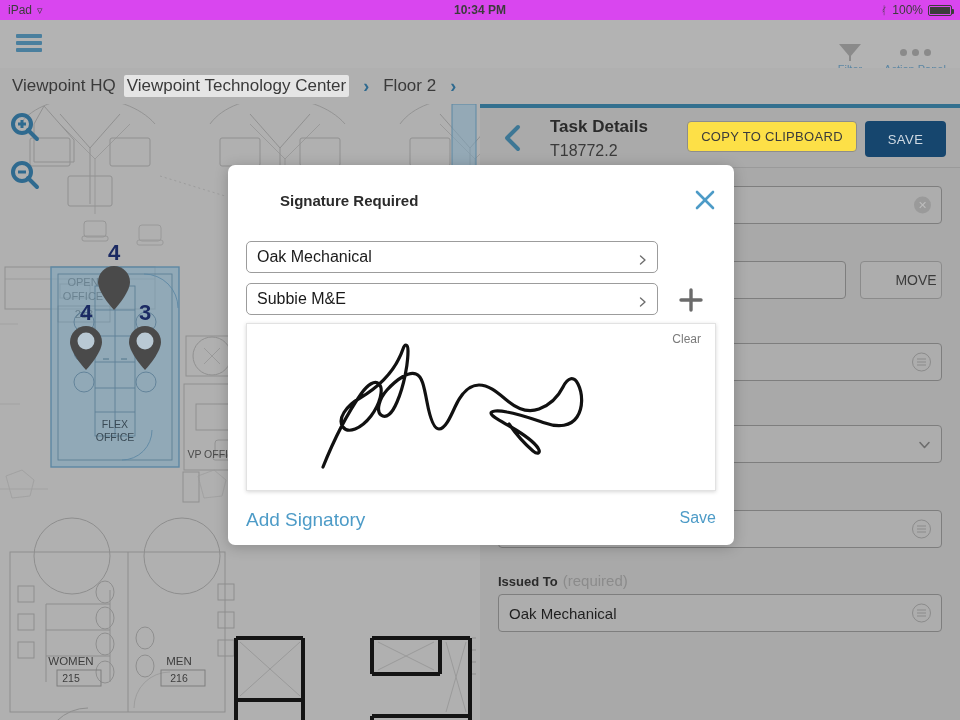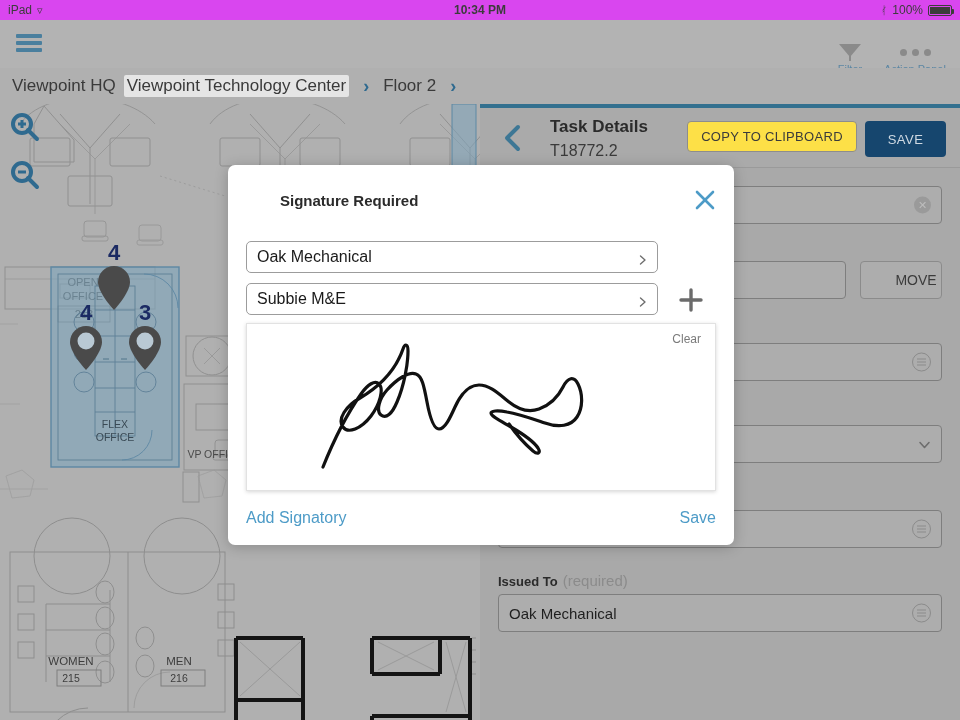--- a/index.html
+++ b/index.html
@@ -196,21 +196,21 @@
   .sigpad {
     position: absolute; left: 18px; top: 158px; width: 470px; height: 168px;
     background: #fff; border: 1px solid #e2e2e2;
     box-shadow: 0 1px 4px rgba(0,0,0,.16);
   }
   .sig-clear {
     position: absolute; right: 14px; top: 8px; font-size: 12px; color: #7a7a7a;
   }
   .sigpad .ink { position: absolute; top: 0; left: 0; }
   .mfoot-left {
-    position: absolute; left: 18px; top: 344px; font-size: 16px; color: #4d9bc7;
+    position: absolute; left: 18px; top: 344px; font-size: 19px; color: #4d9bc7;
   }
   .mfoot-right {
     position: absolute; right: 18px; top: 344px; font-size: 16px; color: #4d9bc7;
   }
 </style>
 </head>
 <body>
 
 <div id="app">
 

